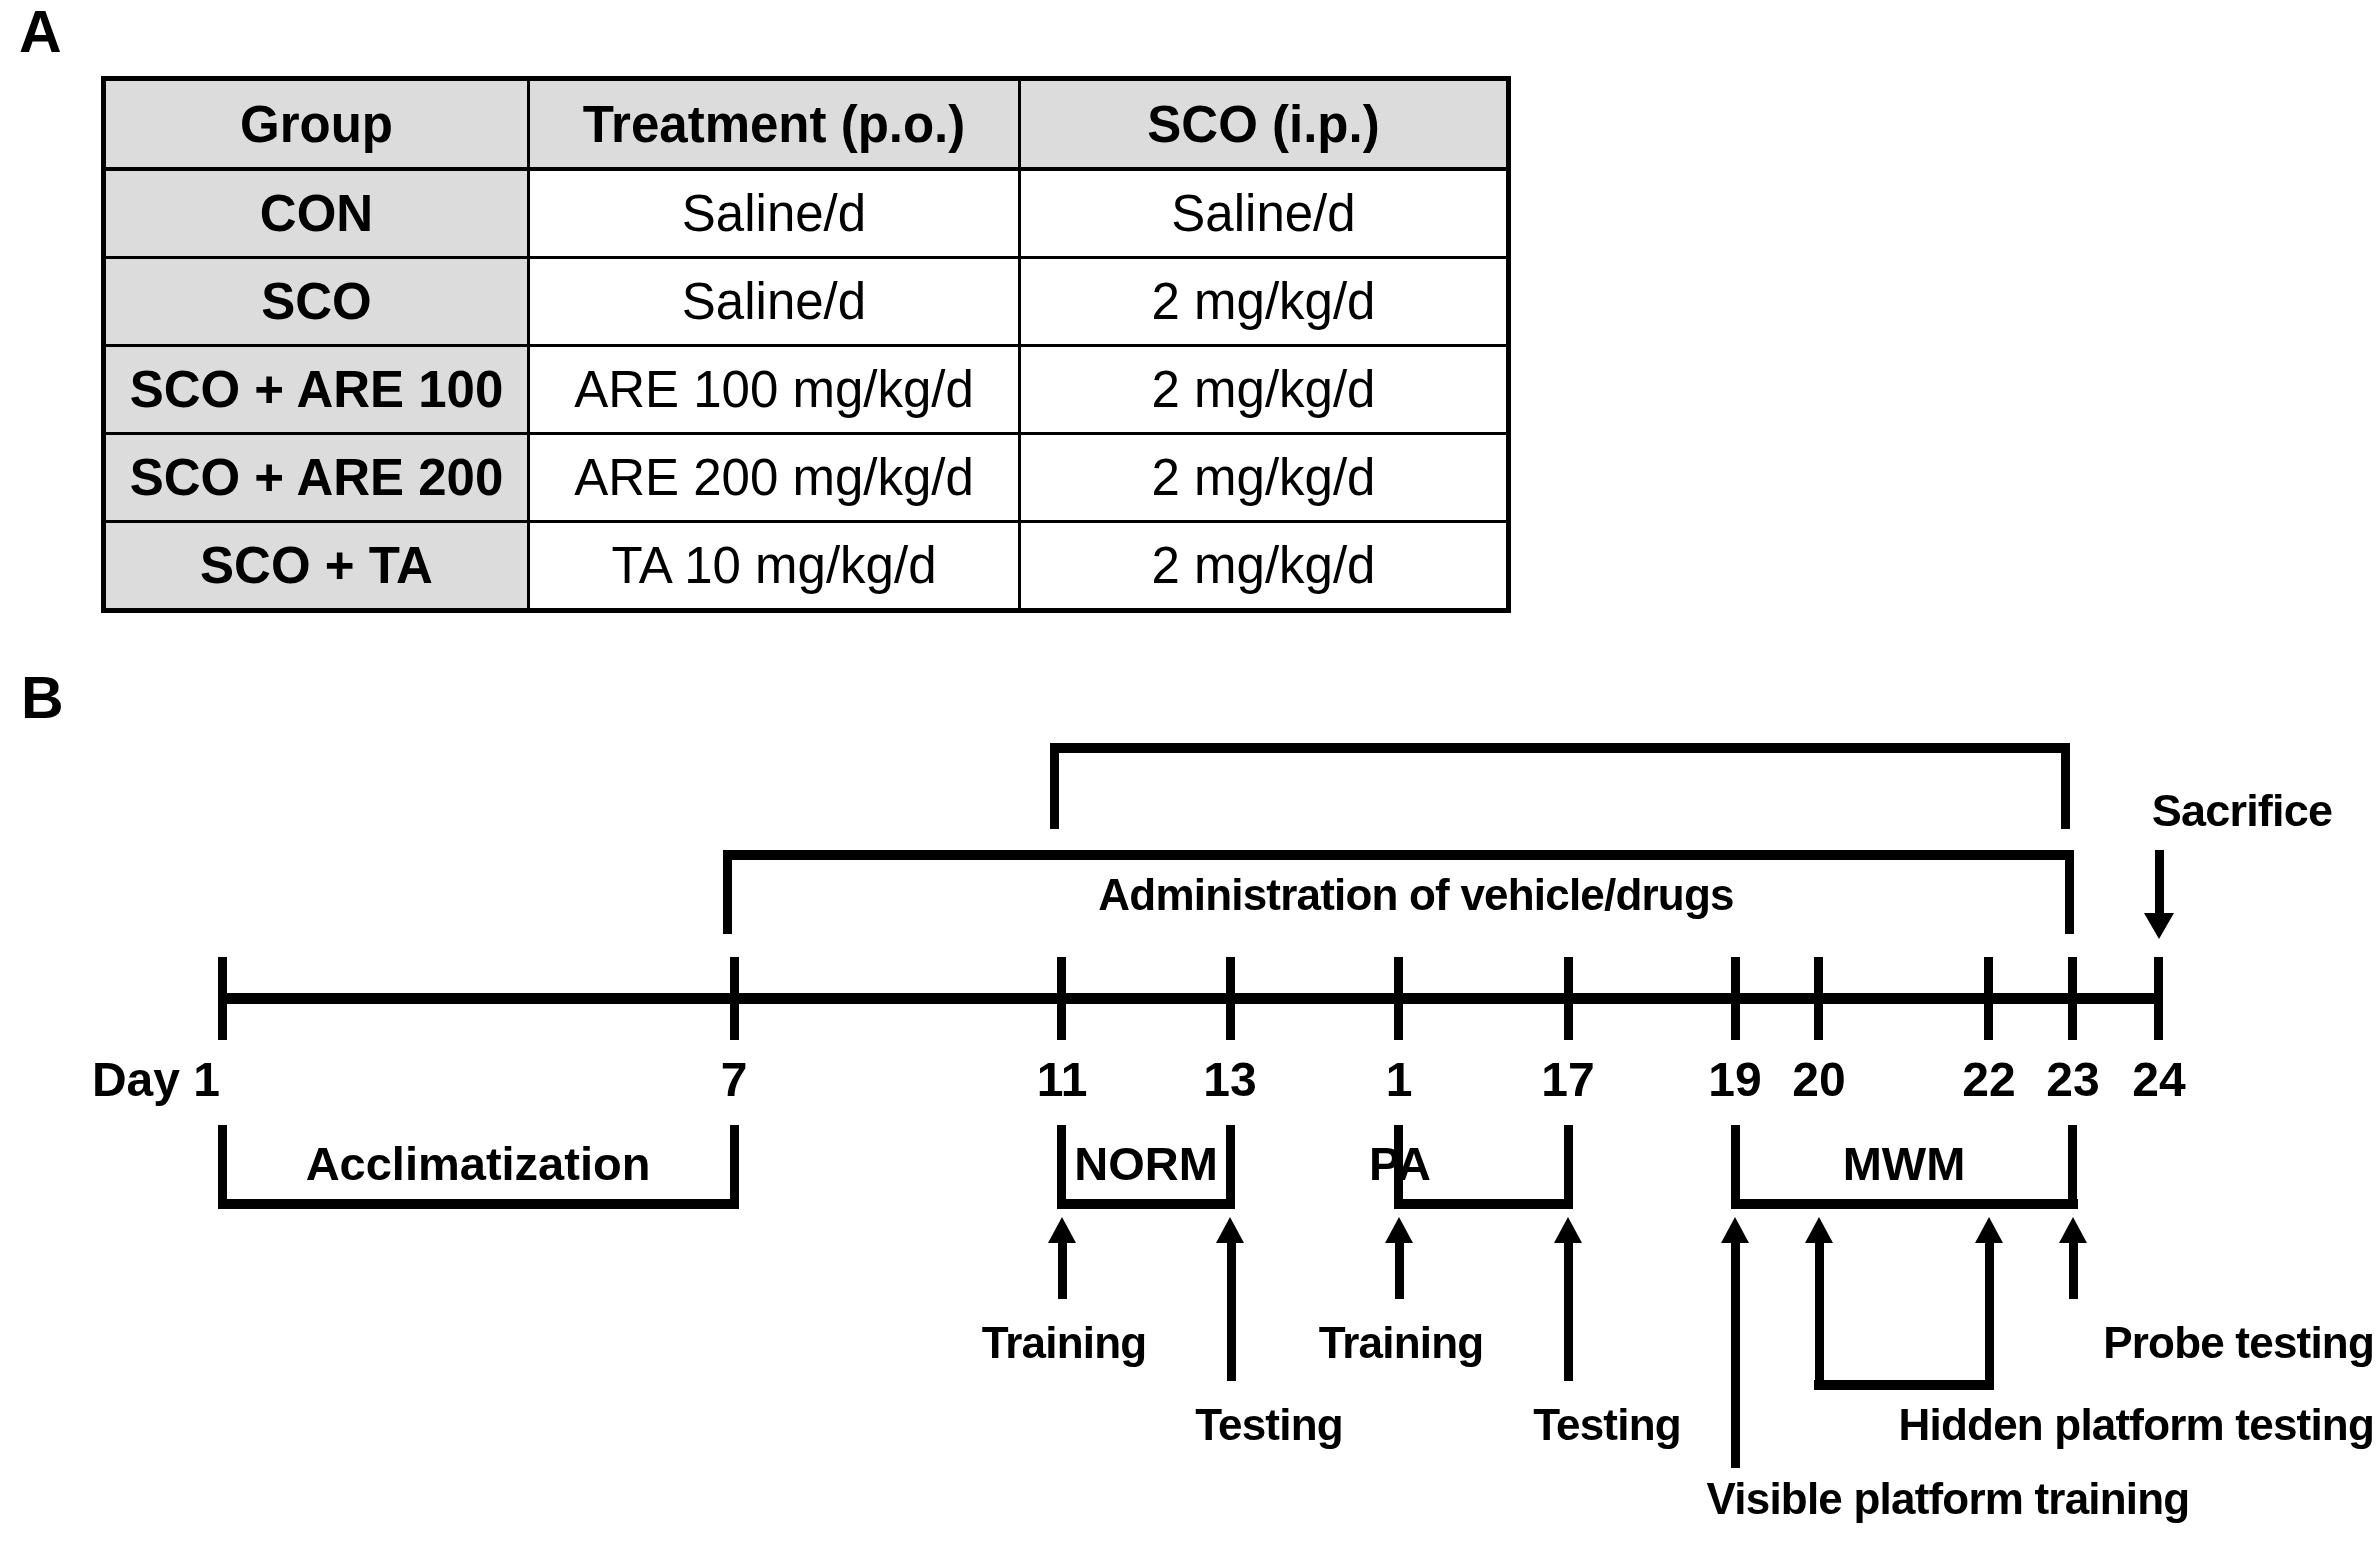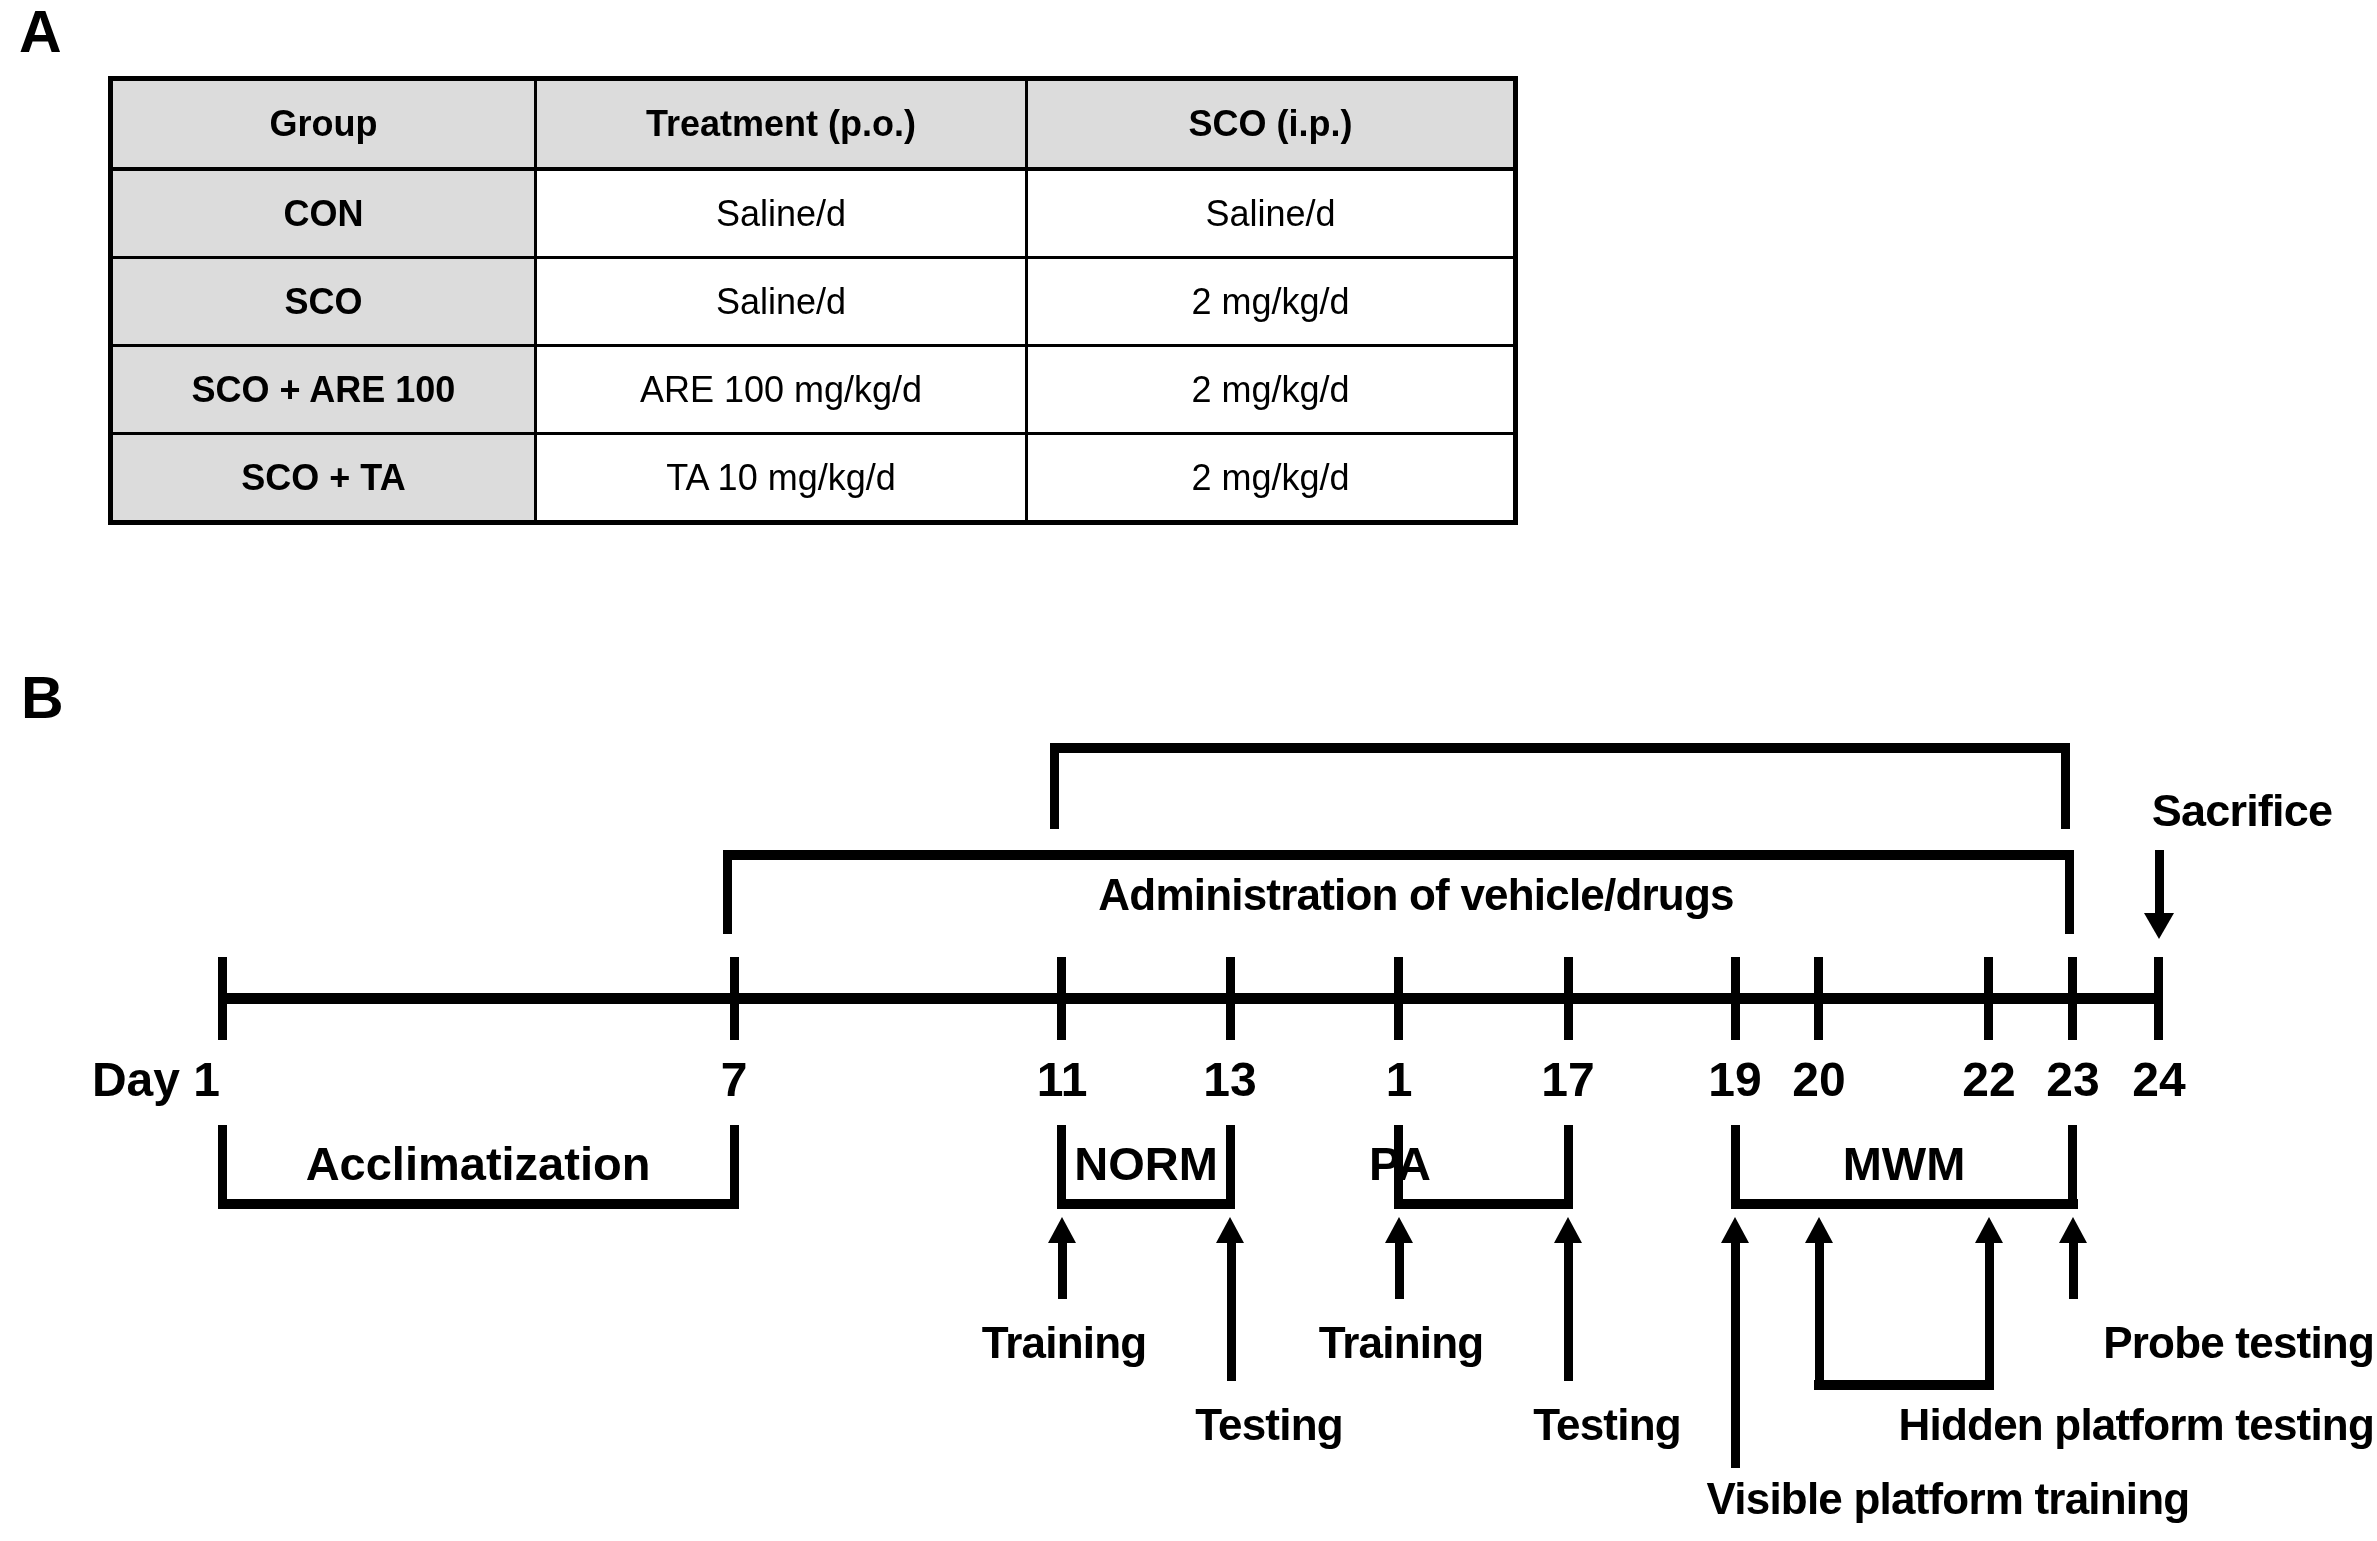--- a/index.html
+++ b/index.html
@@ -20,23 +20,23 @@
   .sac-lbl{font-size:45px;letter-spacing:-0.8px;}
   .ann{font-size:44px;letter-spacing:-0.8px;}
   .tri-up{position:absolute;width:0;height:0;background:none;
     border-left:14px solid transparent;border-right:14px solid transparent;
     border-bottom:26px solid #000;}
   .tri-down{position:absolute;width:0;height:0;background:none;
     border-left:15px solid transparent;border-right:15px solid transparent;
     border-top:26.5px solid #000;}
   
   #group-table{
-    position:absolute;left:108px;top:76px;
+    position:absolute;left:101px;top:76px;
     border-collapse:collapse;table-layout:fixed;
-    font-size:36px;background:#fdba74;
+    font-size:51px;background:#fdba74;
     border:5.5px solid #000;
   }
   #group-table th,#group-table td{
     border:3.1px solid #000;text-align:center;vertical-align:middle;
     padding:0;height:85px;overflow:hidden;
   }
   #group-table thead th{
     background:#dcdcdc;font-weight:bold;height:86px;border-bottom:4.7px solid #000;
   }
   #group-table tbody td{font-weight:normal;background:#fff;}
@@ -67,20 +67,25 @@
         <td>Saline/d</td>
       </tr>
       <tr>
         <td class="rowhead">SCO</td>
         <td>Saline/d</td>
         <td>2 mg/kg/d</td>
       </tr>
       <tr>
         <td class="rowhead">SCO + ARE 100</td>
         <td>ARE 100 mg/kg/d</td>
+        <td>2 mg/kg/d</td>
+      </tr>
+      <tr>
+        <td class="rowhead">SCO + ARE 200</td>
+        <td>ARE 200 mg/kg/d</td>
         <td>2 mg/kg/d</td>
       </tr>
       <tr>
         <td class="rowhead">SCO + TA</td>
         <td>TA 10 mg/kg/d</td>
         <td>2 mg/kg/d</td>
       </tr>
     </tbody>
 </table>
 

